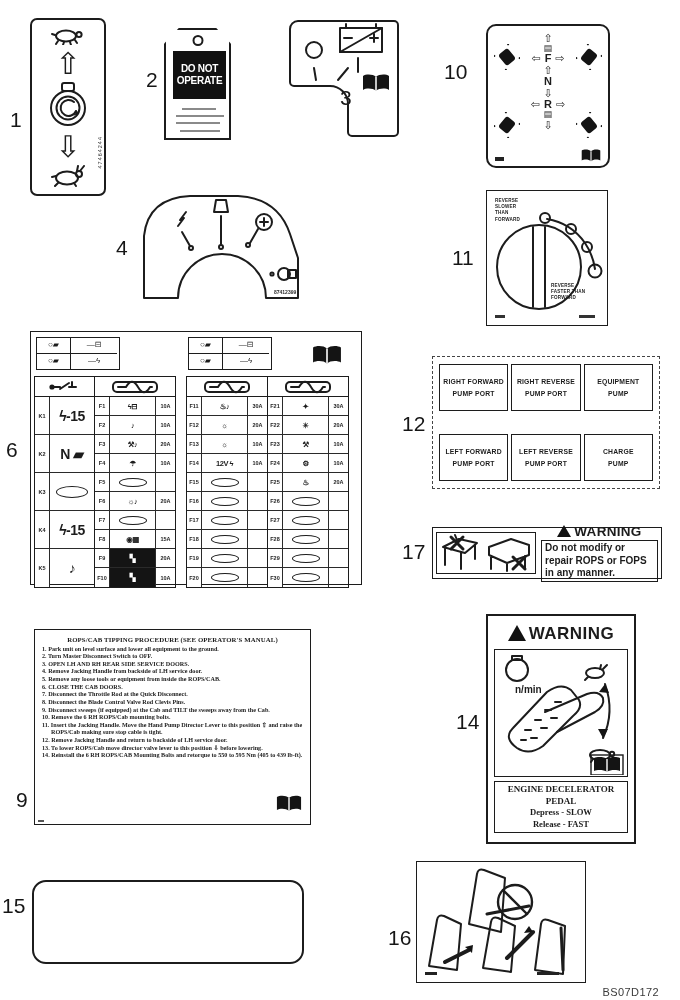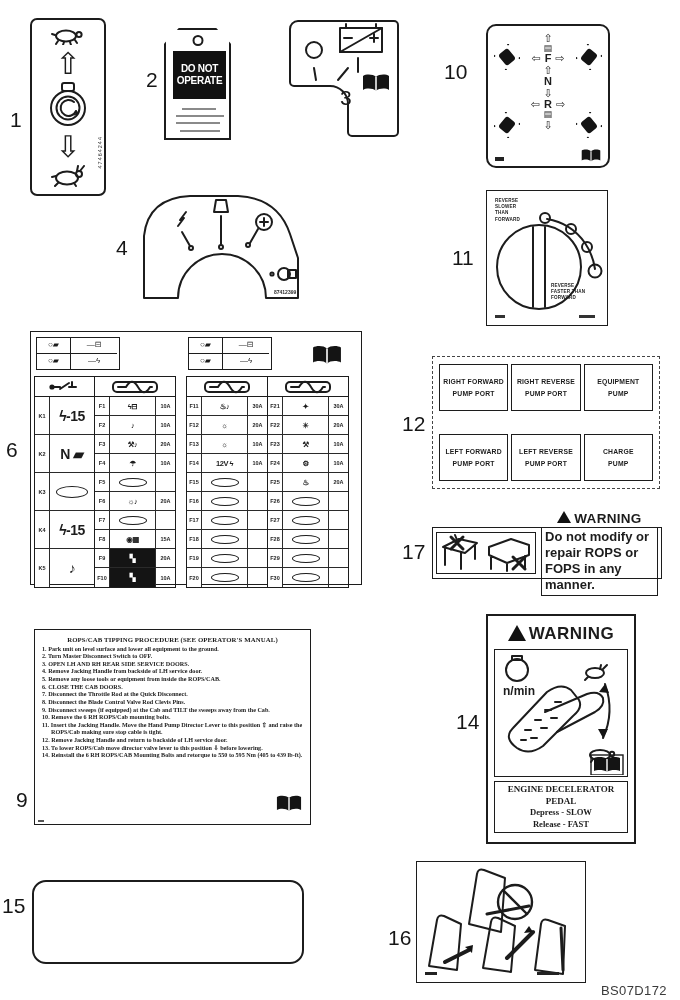--- a/index.html
+++ b/index.html
@@ -85,50 +85,50 @@
   .pump-row { display:flex; gap:3px; }
   .pump-row + .pump-row { margin-top:23px; }
   .pump-label { border:1.5px solid #1c1c1c; width:71px; height:47px; display:flex; flex-direction:column;
                 align-items:center; justify-content:center; font-size:6.8px; font-weight:bold;
                 letter-spacing:0.2px; line-height:1.7; text-align:center; }
 
   
   #f13 { left:432px; top:527px; width:230px; height:52px; border-width:1.5px; display:flex; align-items:center; padding:3px; }
   #f13 .picto { width:100px; height:42px; border:1.5px solid #1c1c1c; margin-right:5px; flex:none; }
   #f13 .wtitle { font-weight:bold; font-size:13.5px; display:flex; align-items:center; justify-content:center; letter-spacing:0.3px; }
-  #f13 .wmsg { border:1.5px solid #1c1c1c; font-size:13px; font-weight:bold; line-height:1.25;
+  #f13 .wmsg { border:1.5px solid #1c1c1c; font-size:10px; font-weight:bold; line-height:1.25;
                padding:1px 3px; margin-top:1px; text-align:left; }
   .tri { display:inline-block; width:0; height:0; border-left:7px solid transparent; border-right:7px solid transparent;
          border-bottom:12px solid #111; position:relative; margin-right:3px; top:-1px; }
 
   
   #f9 { left:34px; top:629px; width:277px; height:196px; border:1.5px solid #1c1c1c; position:absolute;
         background:#fff; padding:6px 7px 4px 7px; font-family:"Liberation Serif", serif; }
   #f9 .ptitle { font-size:6.8px; font-weight:bold; text-align:center; margin-bottom:2.5px; letter-spacing:0.1px; }
   #f9 .step { font-size:6.15px; font-weight:bold; line-height:1.24; padding-left:9px; text-indent:-9px; color:#222; }
   #f9 .book { position:absolute; right:8px; bottom:12px; }
   #f9 .corner-mark { position:absolute; left:3px; bottom:2px; width:6px; height:2px; background:#555; }
 
   
   #f14 { left:486px; top:614px; width:150px; height:230px; border-width:2px; padding:6px; }
   #f14 .whead { display:flex; align-items:center; justify-content:center; font-weight:bold;
                 font-size:17px; letter-spacing:0.5px; margin:2px 0 5px 0; }
   #f14 .picto { position:relative; border:1.5px solid #1c1c1c; height:128px; }
-  #f14 .nmin { position:absolute; left:8px; top:34px; font-size:12px; font-weight:bold; }
+  #f14 .nmin { position:absolute; left:20px; top:34px; font-size:10px; font-weight:bold; }
   #f14 .tbox { border:1.5px solid #1c1c1c; margin-top:4px; text-align:center; font-weight:bold;
                font-size:9px; line-height:1.3; padding:2px 0;font-family:Liberation Serif, serif; }
   #f14 .tline { font-size:8.6px; }
 
   
   #f15 { left:32px; top:880px; width:272px; height:84px; border-radius:14px; border-width:2.5px; }
 
   
   #f16 { left:416px; top:861px; width:170px; height:122px; border-width:1.5px; }
 
-  #page-code { position:absolute; right:13px; bottom:2px; font-size:13px; color:#3a3a3a; letter-spacing:0.4px; }
+  #page-code { position:absolute; right:21px; bottom:2px; font-size:11px; color:#3a3a3a; letter-spacing:0.4px; }
 </style>
 </head>
 <body>
 
 <div id="page">
 
   <div class="fig-num" style="left:10px; top:108px;">1</div>
   <div class="fig-num" style="left:146px; top:68px;">2</div>
   <div class="fig-num" style="left:340px; top:86px;">3</div>
   <div class="fig-num" style="left:116px; top:236px;">4</div>

